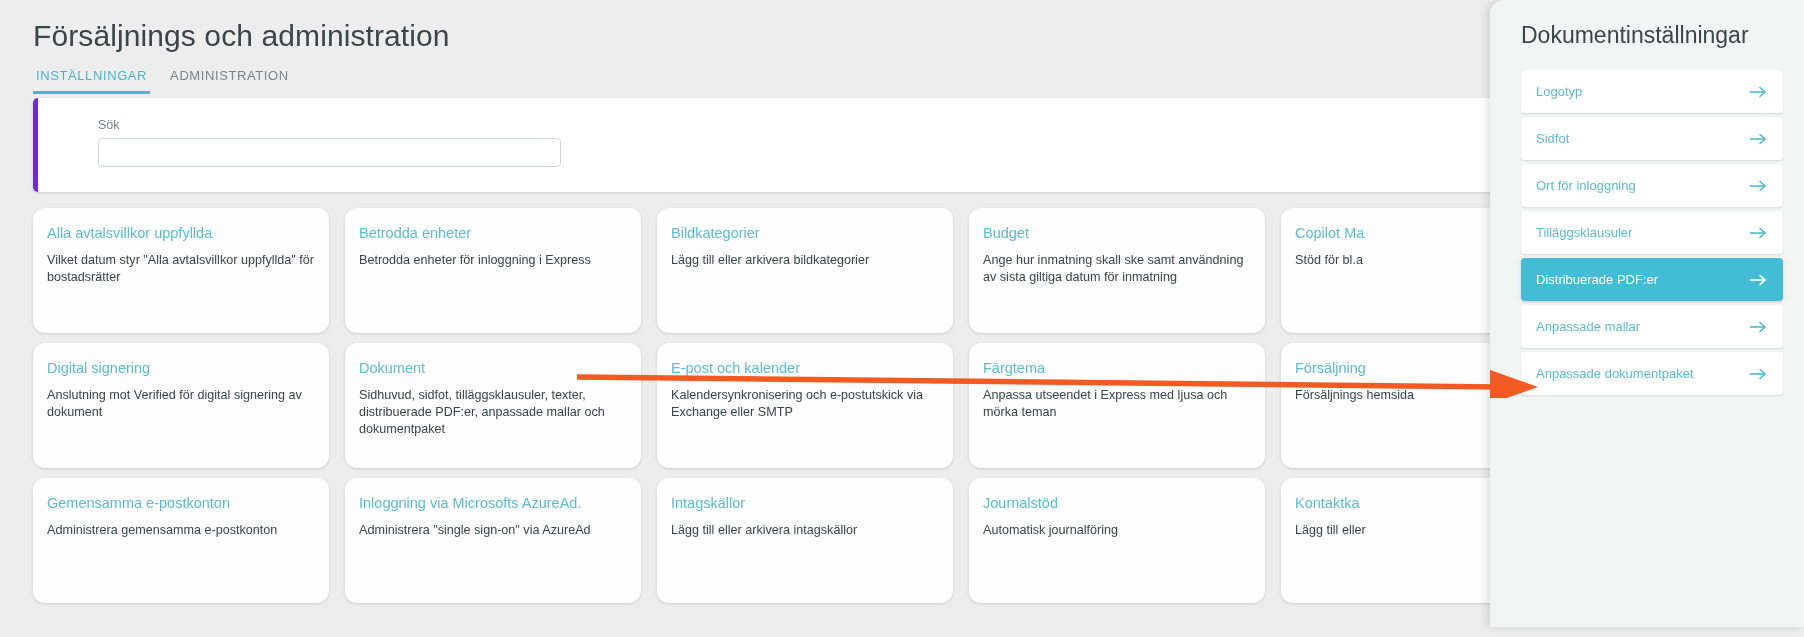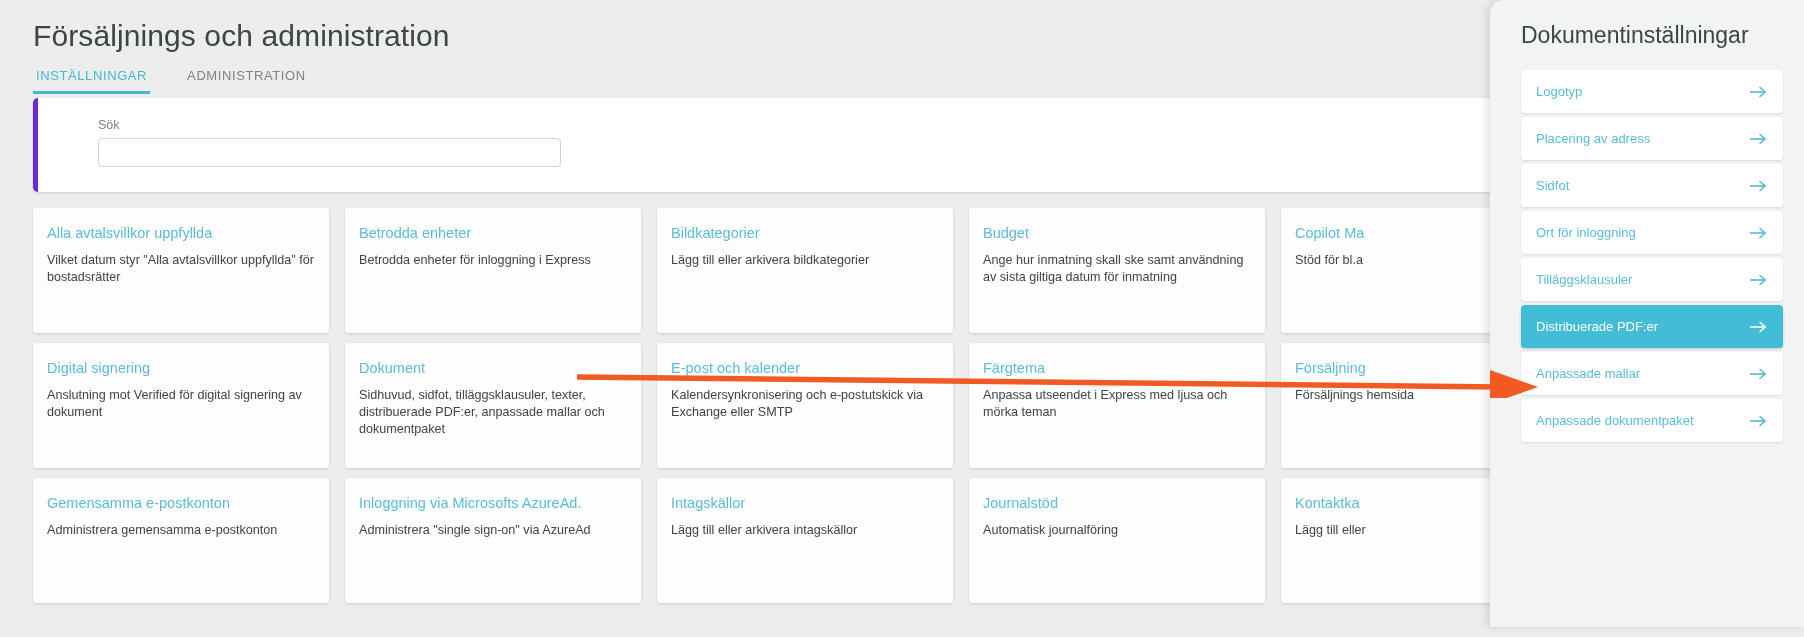--- a/index.html
+++ b/index.html
@@ -31,21 +31,21 @@
     font-size: 30px;
     font-weight: 400;
     color: #3c4547;
     letter-spacing: 0.1px;
     line-height: 40px;
   }
 
   .tabs {
     display: flex;
     align-items: flex-end;
-    gap: 34px;
+    gap: 17px;
     margin-top: 12px;
   }
 
   .tab {
     font-size: 13px;
     letter-spacing: 0.6px;
     color: #7b8486;
     padding: 0 3px 8px 3px;
     border-bottom: 3px solid transparent;
     cursor: pointer;
@@ -107,21 +107,21 @@
     width: 1690px;
     display: grid;
     grid-template-columns: repeat(5, 296px);
     grid-auto-rows: 125px;
     column-gap: 16px;
     row-gap: 10px;
   }
 
   .card {
     background: #fdfdfd;
-    border-radius: 3px;
+    border-radius: 12px;
     box-shadow: 0 1px 3px rgba(0,0,0,0.14);
     padding: 15px 15px 12px 14px;
     overflow: hidden;
     cursor: pointer;
   }
 
   .card-title {
     font-size: 14.5px;
     color: #5bbcd6;
     line-height: 20px;
@@ -314,29 +314,20 @@
       <div class="panel-item">
         <span class="panel-item-label">Logotyp</span>
         <span>
           <svg class="arrow-icon" viewBox="0 0 19 14">
               <line x1="1" y1="7" x2="16" y2="7" stroke-width="1.6"></line>
               <path d="M11 2.5 L16.2 7 L11 11.5" fill="none" stroke-width="1.6" stroke-linecap="round" stroke-linejoin="round"></path>
             </svg>
         </span>
       </div>
 
-      <div class="panel-item">
-        <span class="panel-item-label">Placering av adress</span>
-        <span>
-          <svg class="arrow-icon" viewBox="0 0 19 14">
-              <line x1="1" y1="7" x2="16" y2="7" stroke-width="1.6"></line>
-              <path d="M11 2.5 L16.2 7 L11 11.5" fill="none" stroke-width="1.6" stroke-linecap="round" stroke-linejoin="round"></path>
-            </svg>
-        </span>
-      </div>
 
       <div class="panel-item">
         <span class="panel-item-label">Sidfot</span>
         <span>
           <svg class="arrow-icon" viewBox="0 0 19 14">
               <line x1="1" y1="7" x2="16" y2="7" stroke-width="1.6"></line>
               <path d="M11 2.5 L16.2 7 L11 11.5" fill="none" stroke-width="1.6" stroke-linecap="round" stroke-linejoin="round"></path>
             </svg>
         </span>
       </div>

